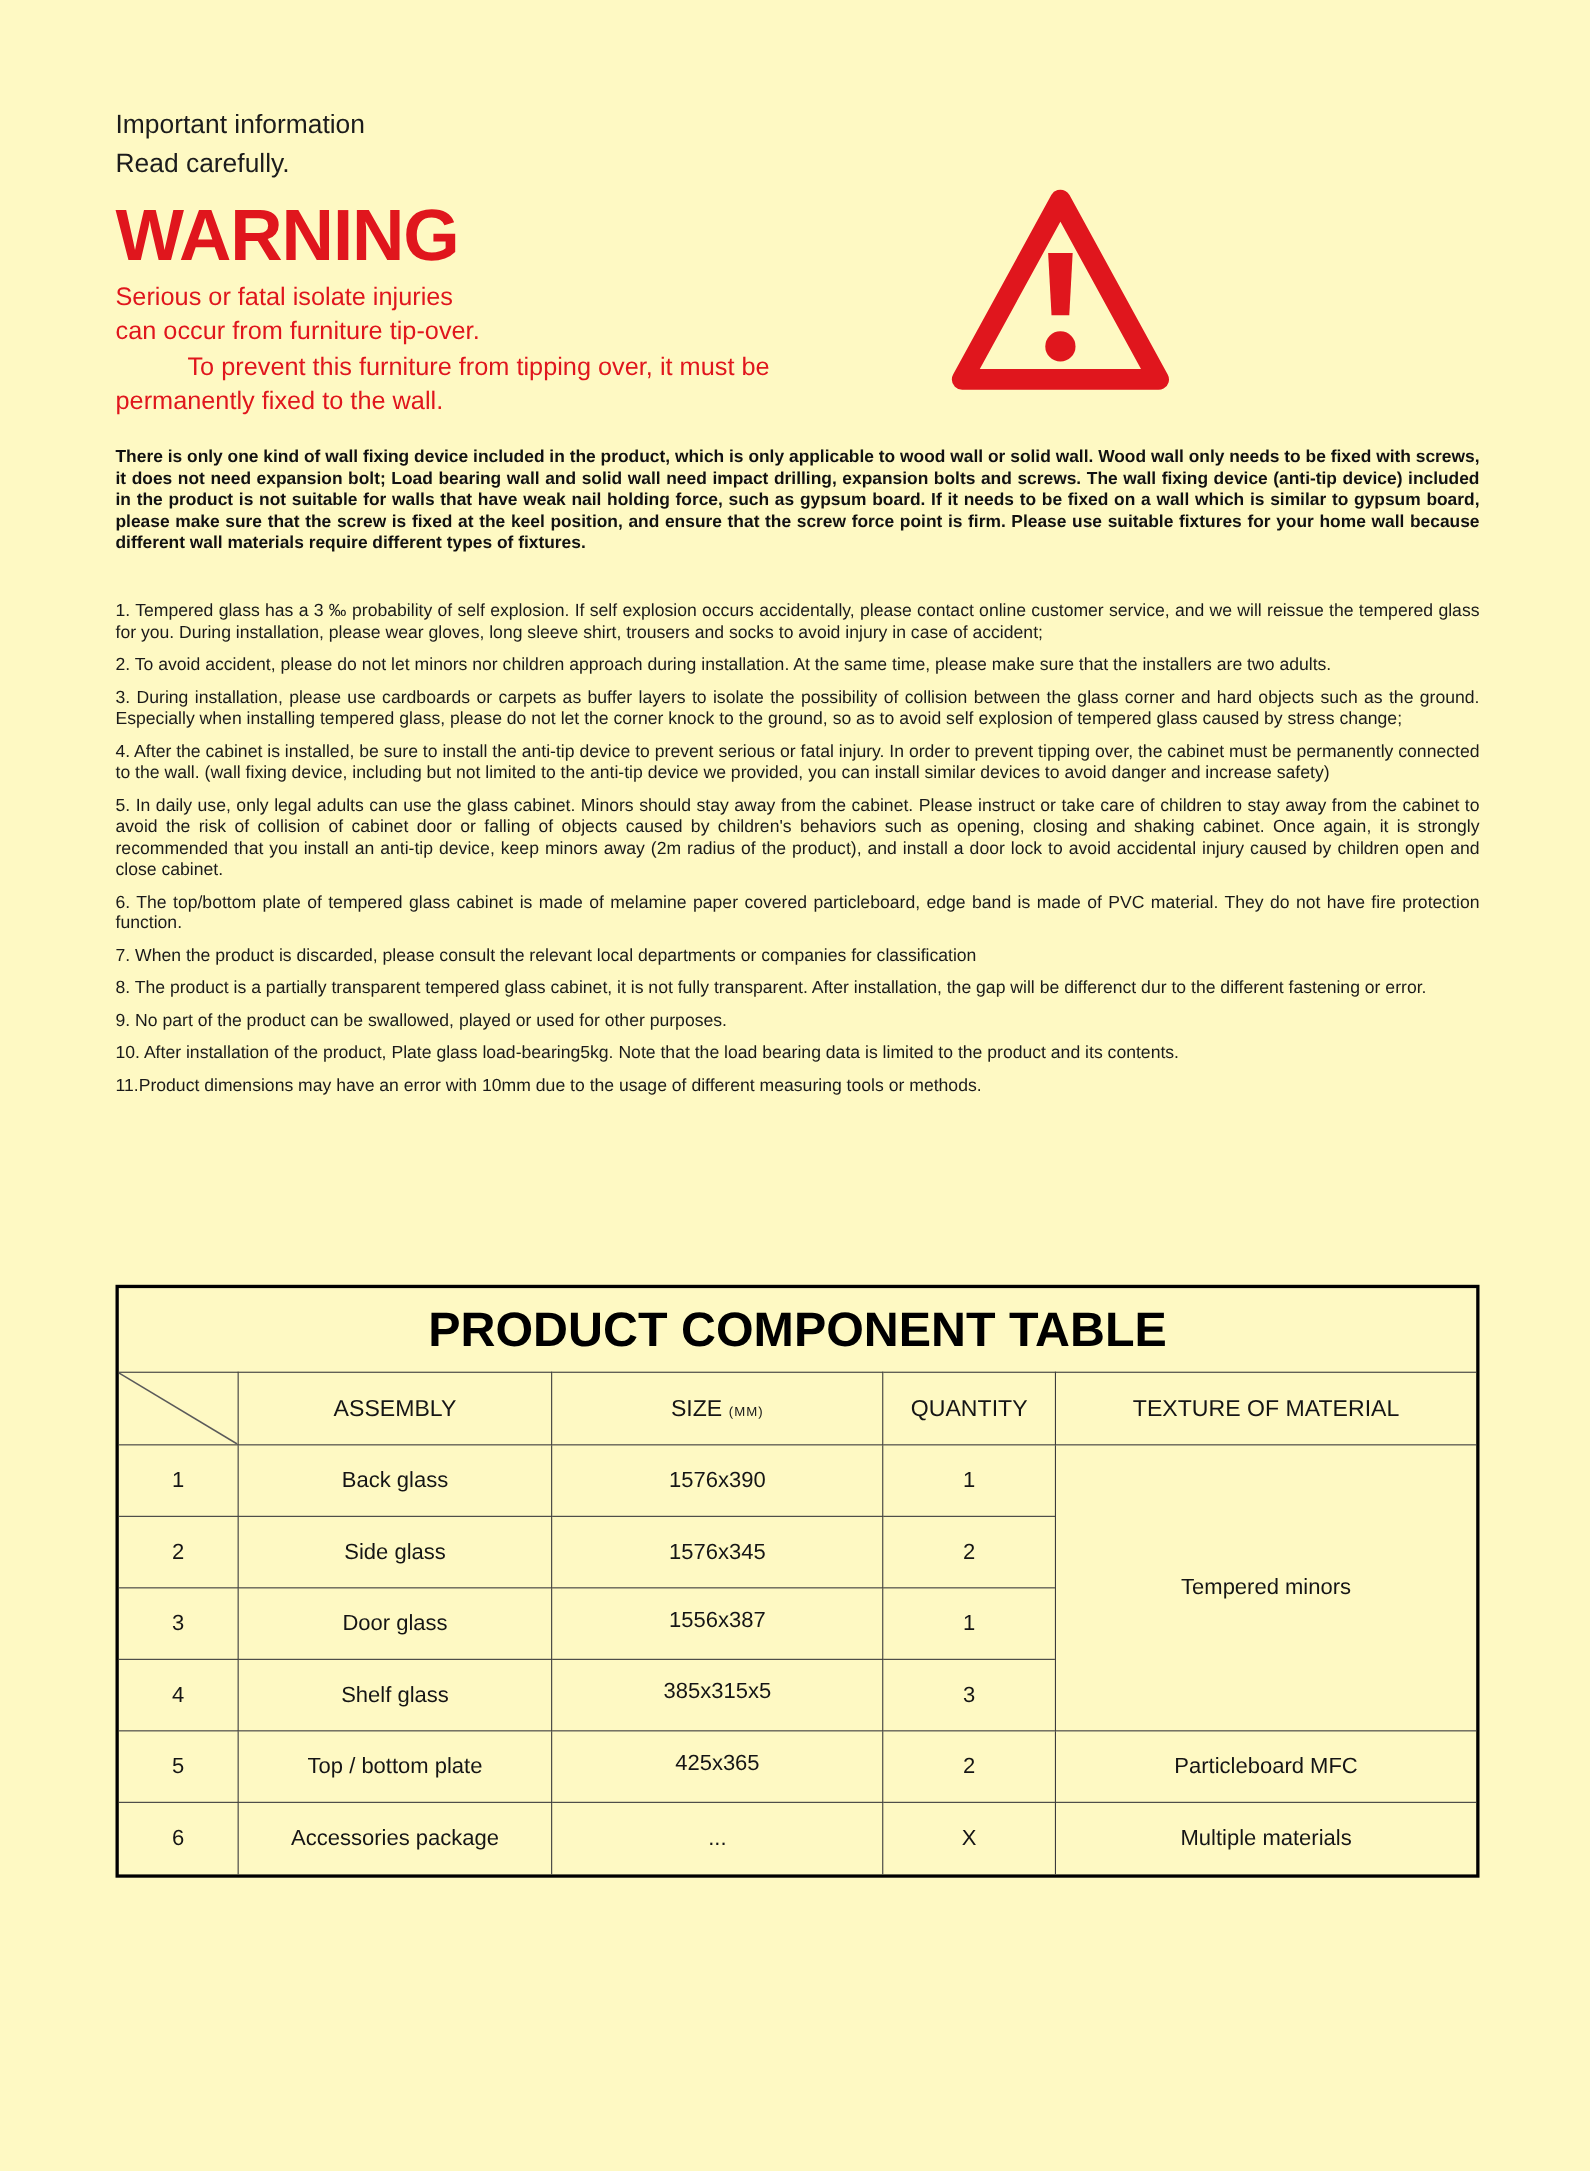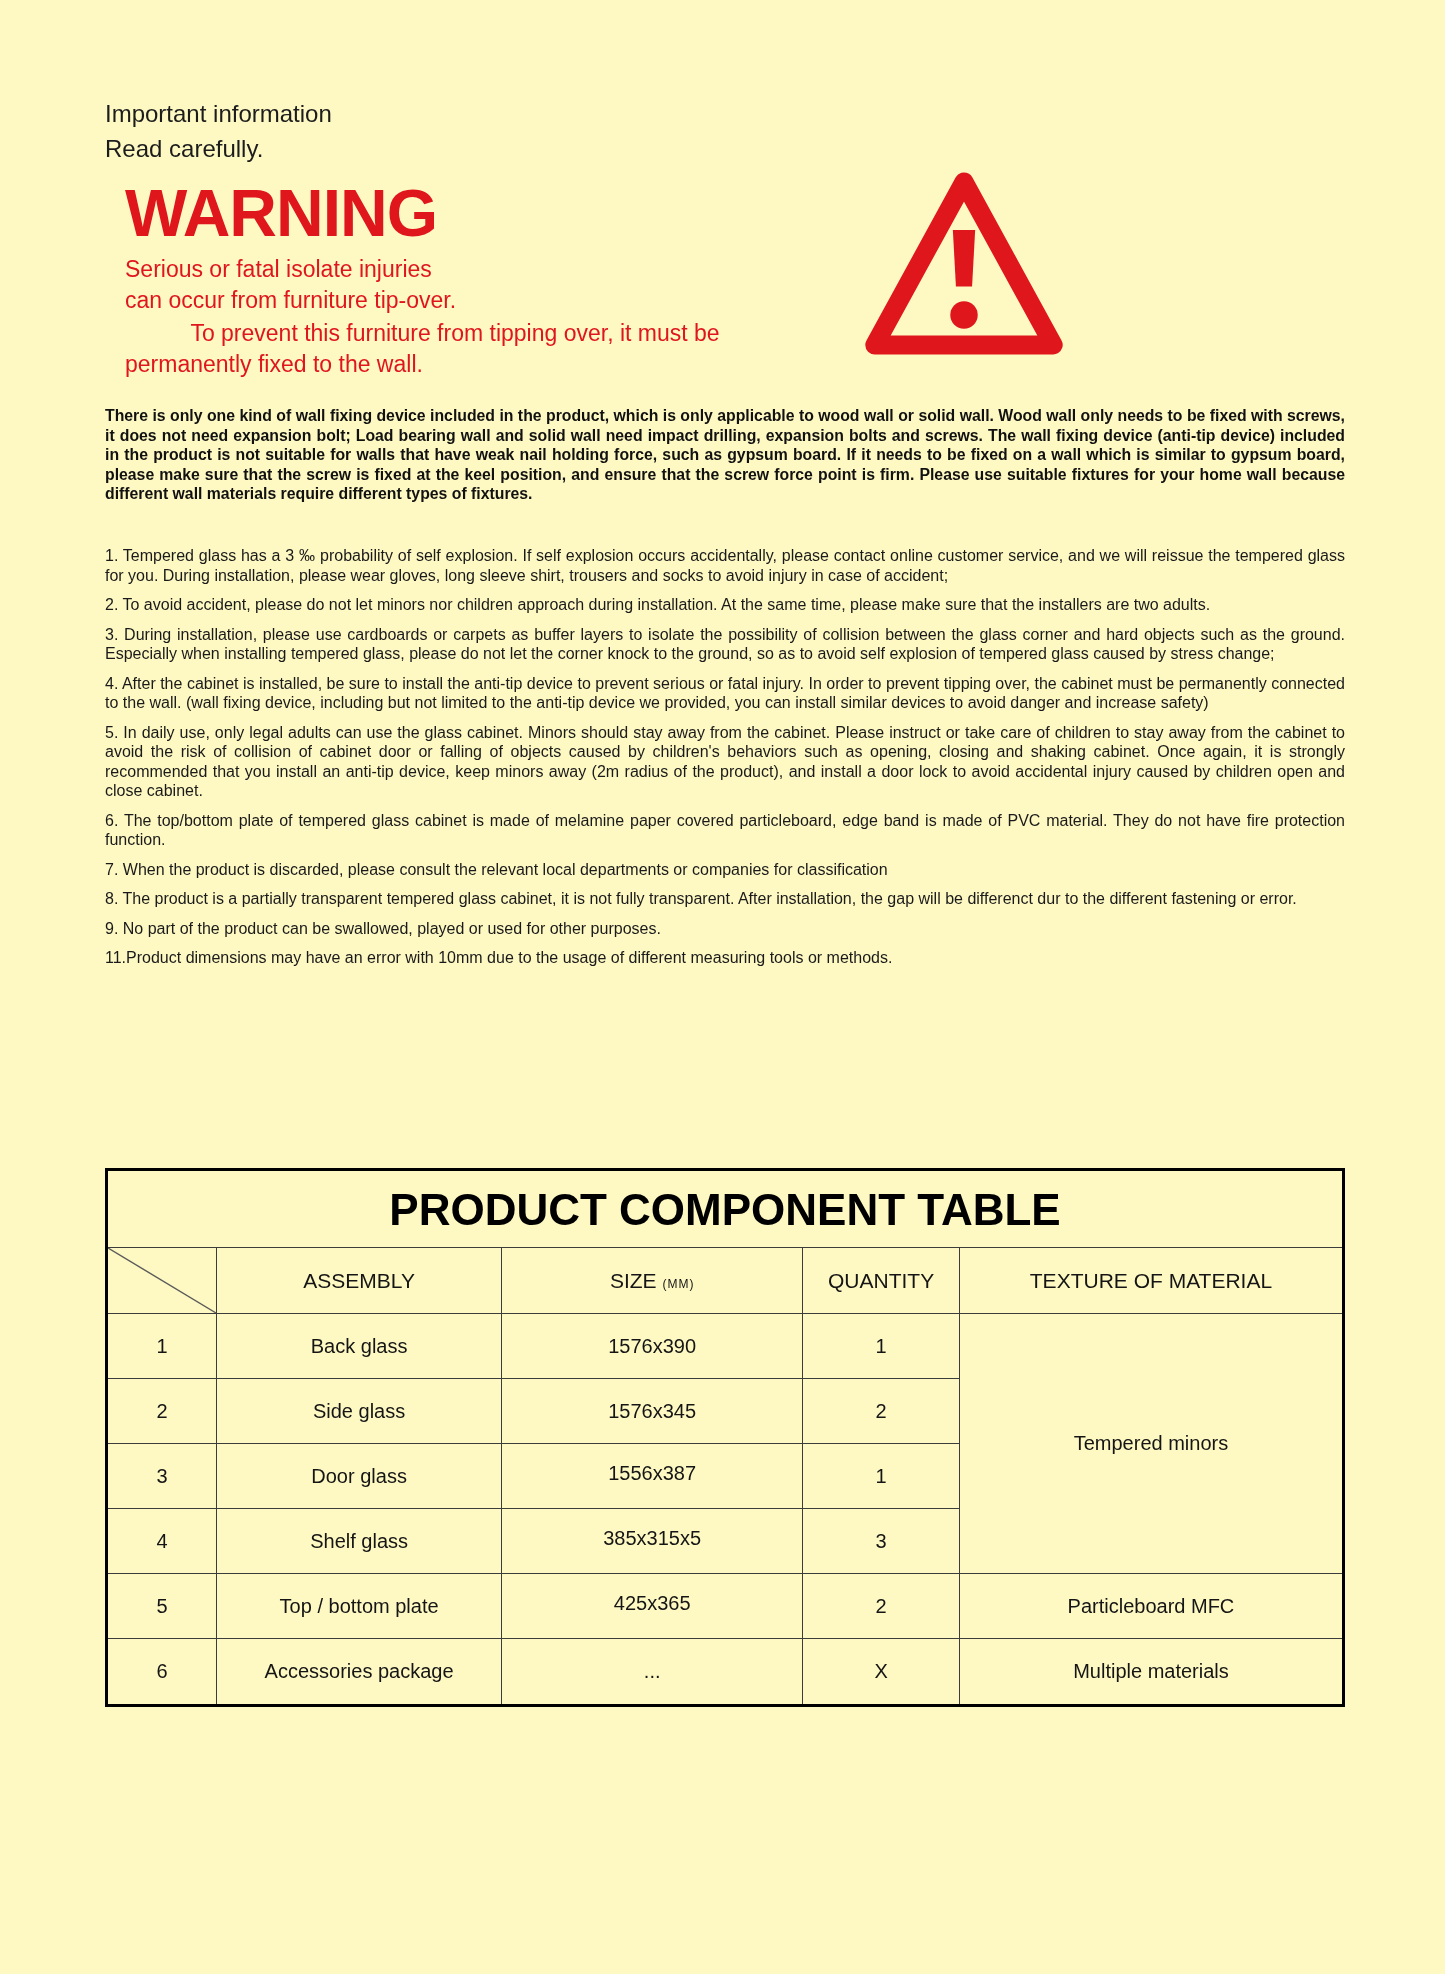--- a/index.html
+++ b/index.html
@@ -7,21 +7,21 @@
   body { font-family:"Liberation Sans","DejaVu Sans",sans-serif; color:#1a1a1a; }
   .page {
     position:relative; width:1445px; height:1974px; margin:0 auto;
     background:#fef9c3; overflow:hidden;
     padding:96px 100px 40px 105px;
   }
   
   .intro div { font-size:24px; line-height:35px; color:#1c1c1c; }
   
   .warn-row { display:flex; align-items:flex-start; margin-top:12px; }
-  .warn-left { width:660px; flex:0 0 auto;margin-left:20px; }
+  .warn-left { width:660px; flex:0 0 auto; }
   .warn-title {
     color:#e0161d; font-size:66px; font-weight:800; letter-spacing:-1px;
     line-height:70px; margin-bottom:6px;
   }
   .warn-line { color:#e0161d; font-size:23px; line-height:31px; }
   .warn-line.gap { margin-top:2px;text-align:center; }
   .warn-icon-box { margin-left:auto; margin-right:278px; margin-top:-12px; }
   .warn-icon-box svg { display:block; }
   
   .bold-para {
@@ -89,20 +89,21 @@
   <div class="notices">
     <p>1. Tempered glass has a 3 ‰ probability of self explosion. If self explosion occurs accidentally, please contact online customer service, and we will reissue the tempered glass for you. During installation, please wear gloves, long sleeve shirt, trousers and socks to avoid injury in case of accident;</p>
     <p>2. To avoid accident, please do not let minors nor children approach during installation. At the same time, please make sure that the installers are two adults.</p>
     <p>3. During installation, please use cardboards or carpets as buffer layers to isolate the possibility of collision between the glass corner and hard objects such as the ground. Especially when installing tempered glass, please do not let the corner knock to the ground, so as to avoid self explosion of tempered glass caused by stress change;</p>
     <p>4. After the cabinet is installed, be sure to install the anti-tip device to prevent serious or fatal injury. In order to prevent tipping over, the cabinet must be permanently connected to the wall. (wall fixing device, including but not limited to the anti-tip device we provided, you can install similar devices to avoid danger and increase safety)</p>
     <p>5. In daily use, only legal adults can use the glass cabinet. Minors should stay away from the cabinet. Please instruct or take care of children to stay away from the cabinet to avoid the risk of collision of cabinet door or falling of objects caused by children's behaviors such as opening, closing and shaking cabinet. Once again, it is strongly recommended that you install an anti-tip device, keep minors away (2m radius of the product), and install a door lock to avoid accidental injury caused by children open and close cabinet.</p>
     <p>6. The top/bottom plate of tempered glass cabinet is made of melamine paper covered particleboard, edge band is made of PVC material. They do not have fire protection function.</p>
     <p>7. When the product is discarded, please consult the relevant local departments or companies for classification</p>
     <p>8. The product is a partially transparent tempered glass cabinet, it is not fully transparent. After installation, the gap will be differenct dur to the different fastening or error.</p>
     <p>9. No part of the product can be swallowed, played or used for other purposes.</p>
+    <p>10. After installation of the product, Plate glass load-bearing5kg. Note that the load bearing data is limited to the product and its contents.</p>
     <p>11.Product dimensions may have an error with 10mm due to the usage of different measuring tools or methods.</p>
   </div>
 
   <div class="table-wrap">
     <div class="table-title">PRODUCT COMPONENT TABLE</div>
     <table class="comp">
       <colgroup>
         <col style="width:8.8%">
           <col style="width:23.1%">
           <col style="width:24.4%">

